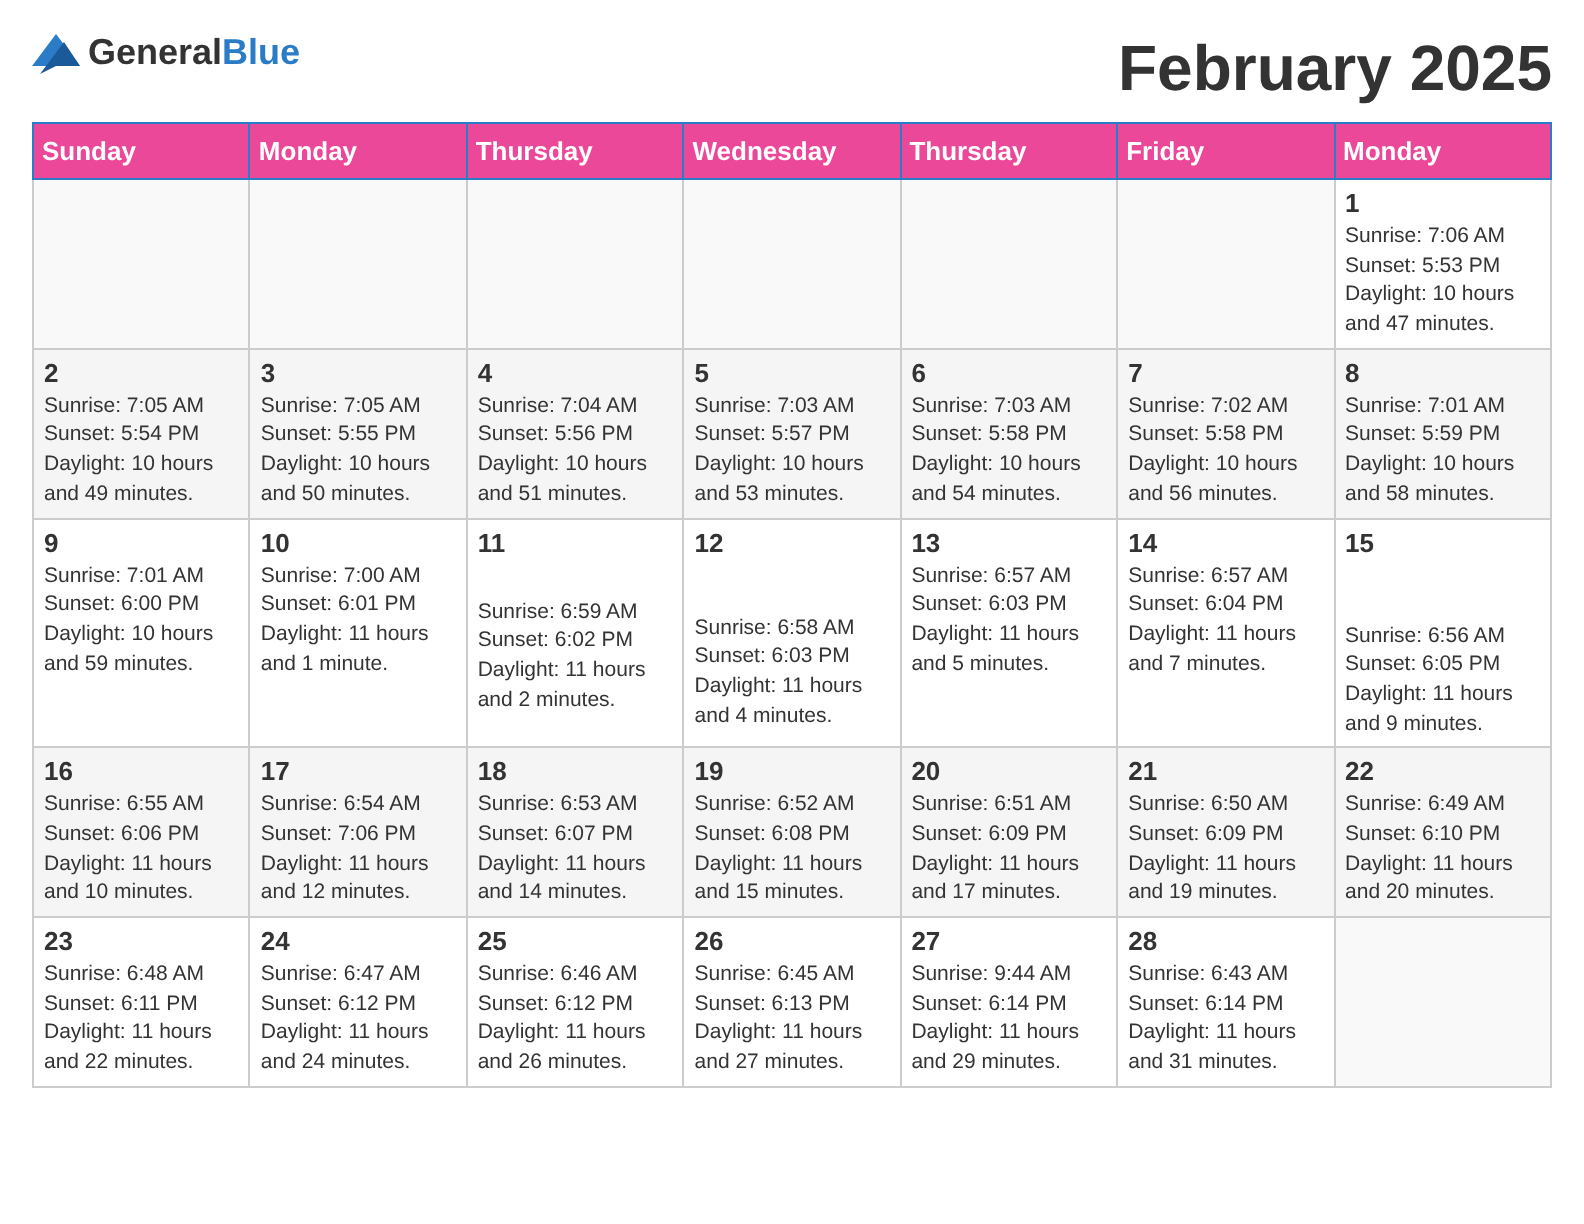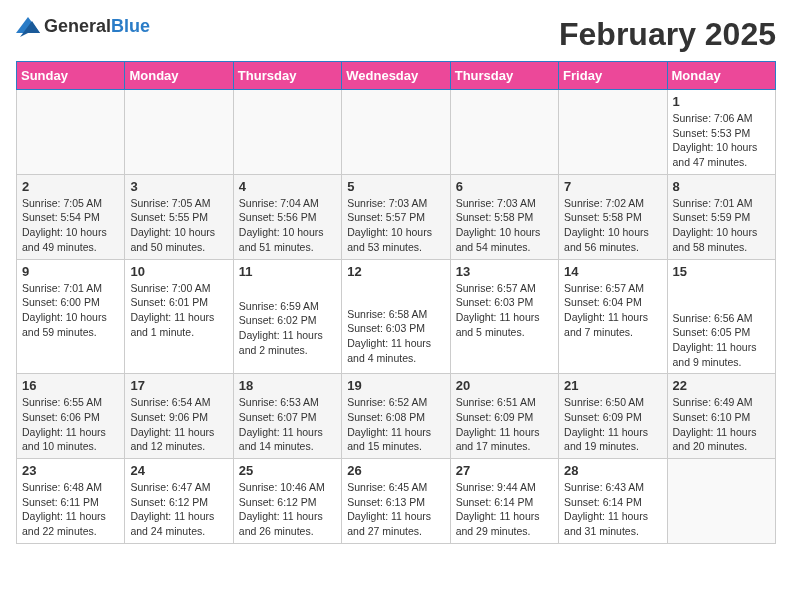--- a/index.html
+++ b/index.html
@@ -232,21 +232,21 @@
         <td>
           <span class="day-number">16</span>
           <div class="day-info" style="white-space: pre-line;">Sunrise: 6:55 AM
 Sunset: 6:06 PM
 Daylight: 11 hours
 and 10 minutes.</div>
         </td>
         <td>
           <span class="day-number">17</span>
           <div class="day-info" style="white-space: pre-line;">Sunrise: 6:54 AM
-Sunset: 9:06 PM
+Sunset: 7:06 PM
 Daylight: 11 hours
 and 12 minutes.</div>
         </td>
         <td>
           <span class="day-number">18</span>
           <div class="day-info" style="white-space: pre-line;">Sunrise: 6:53 AM
 Sunset: 6:07 PM
 Daylight: 11 hours
 and 14 minutes.</div>
         </td>
@@ -289,21 +289,21 @@
         </td>
         <td>
           <span class="day-number">24</span>
           <div class="day-info" style="white-space: pre-line;">Sunrise: 6:47 AM
 Sunset: 6:12 PM
 Daylight: 11 hours
 and 24 minutes.</div>
         </td>
         <td>
           <span class="day-number">25</span>
-          <div class="day-info" style="white-space: pre-line;">Sunrise: 10:46 AM
+          <div class="day-info" style="white-space: pre-line;">Sunrise: 6:46 AM
 Sunset: 6:12 PM
 Daylight: 11 hours
 and 26 minutes.</div>
         </td>
         <td>
           <span class="day-number">26</span>
           <div class="day-info" style="white-space: pre-line;">Sunrise: 6:45 AM
 Sunset: 6:13 PM
 Daylight: 11 hours
 and 27 minutes.</div>

